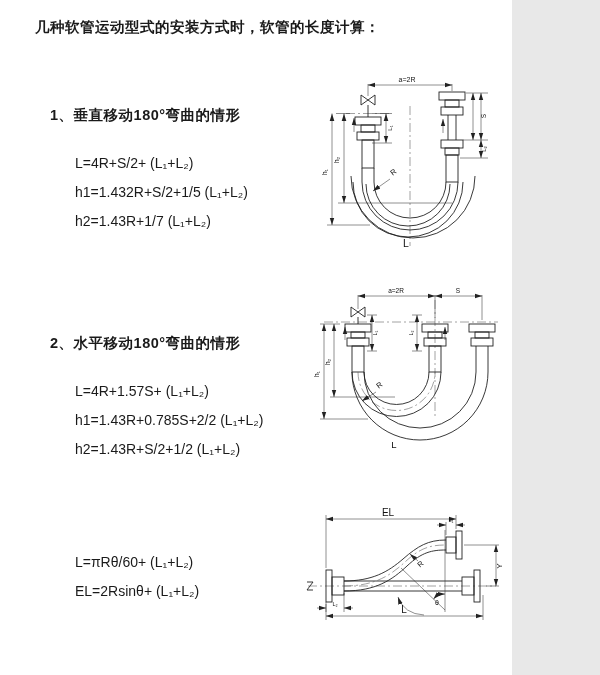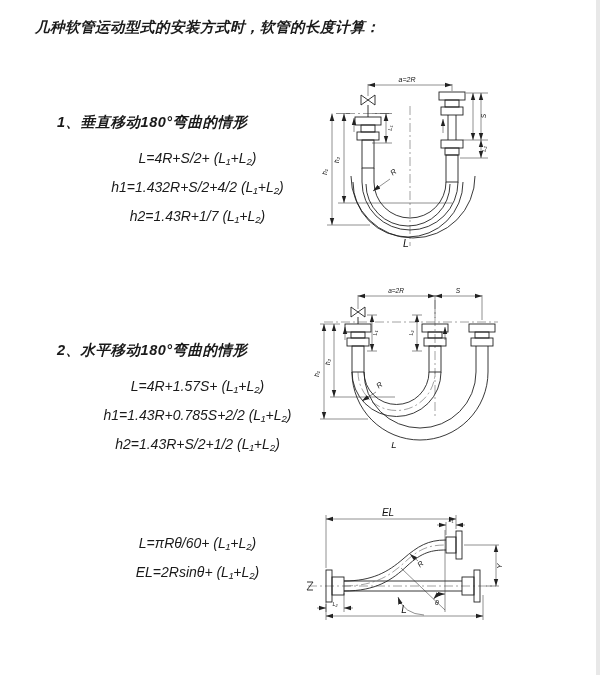--- a/index.html
+++ b/index.html
@@ -1,42 +1,42 @@
 <!DOCTYPE html>
 <html><head>
 <meta charset="utf-8">
 <style>
   html,body{margin:0;padding:0;background:#e8e8e8;}
-  .page{position:relative;width:596px;height:675px;background:#ffffff;overflow:hidden;
-        font-family:"Liberation Sans","DejaVu Sans",sans-serif;color:#1a1a1a;font-style:italic;}
+  .page{position:relative;width:512px;height:675px;background:#ffffff;overflow:hidden;
+        font-family:"Liberation Sans","DejaVu Sans",sans-serif;color:#1a1a1a;}
   .doc-title{position:absolute;left:35px;top:18px;font-size:14.5px;font-weight:600;letter-spacing:0.5px;}
   .sec{position:absolute;left:45px;width:275px;}
-  .sec-heading{margin:12px;font-size:14.5px;font-weight:600;letter-spacing:0.5px;line-height:20px;}
-  .formulas{margin-top:5px;padding-left:30px;text-align:center;}
+  .sec-heading{margin:5px;font-size:14.5px;font-weight:600;letter-spacing:0.5px;line-height:20px;}
+  .formulas{margin-top:24px;padding-left:30px;}
   .formula{font-size:14px;font-weight:500;line-height:29px;white-space:nowrap;}
   #sec1{top:100px;} #sec2{top:328px;} #sec3{top:524px;}
   svg.diagram{position:absolute;}
   #d1{left:310px;top:70px;} #d2{left:310px;top:282px;} #d3{left:300px;top:502px;}
   svg .ln{stroke:#222;stroke-width:0.9;fill:none;}
   svg .thin{stroke:#333;stroke-width:0.55;fill:none;}
   svg .cl{stroke:#555;stroke-width:0.55;fill:none;stroke-dasharray:9 3 2 3;}
   svg text{fill:#111;font-family:"Liberation Sans","DejaVu Sans",sans-serif;}
 </style>
 </head>
 <body>
 
 <div class="page">
 
   <div class="doc-title">几种软管运动型式的安装方式时，软管的长度计算：</div>
 
   <section class="sec" id="sec1">
     <h3 class="sec-heading">1、垂直移动180°弯曲的情形</h3>
     <div class="formulas">
       <div class="formula">L=4R+S/2+ (L₁+L₂)</div>
-      <div class="formula">h1=1.432R+S/2+4/2 (L₁+L₂)</div>
+      <div class="formula">h1=1.432R+S/2+1/5 (L₁+L₂)</div>
       <div class="formula">h2=1.43R+1/7 (L₁+L₂)</div>
     </div>
   </section>
 
   <section class="sec" id="sec2">
     <h3 class="sec-heading">2、水平移动180°弯曲的情形</h3>
     <div class="formulas">
       <div class="formula">L=4R+1.57S+ (L₁+L₂)</div>
       <div class="formula">h1=1.43R+0.785S+2/2 (L₁+L₂)</div>
       <div class="formula">h2=1.43R+S/2+1/2 (L₁+L₂)</div>

